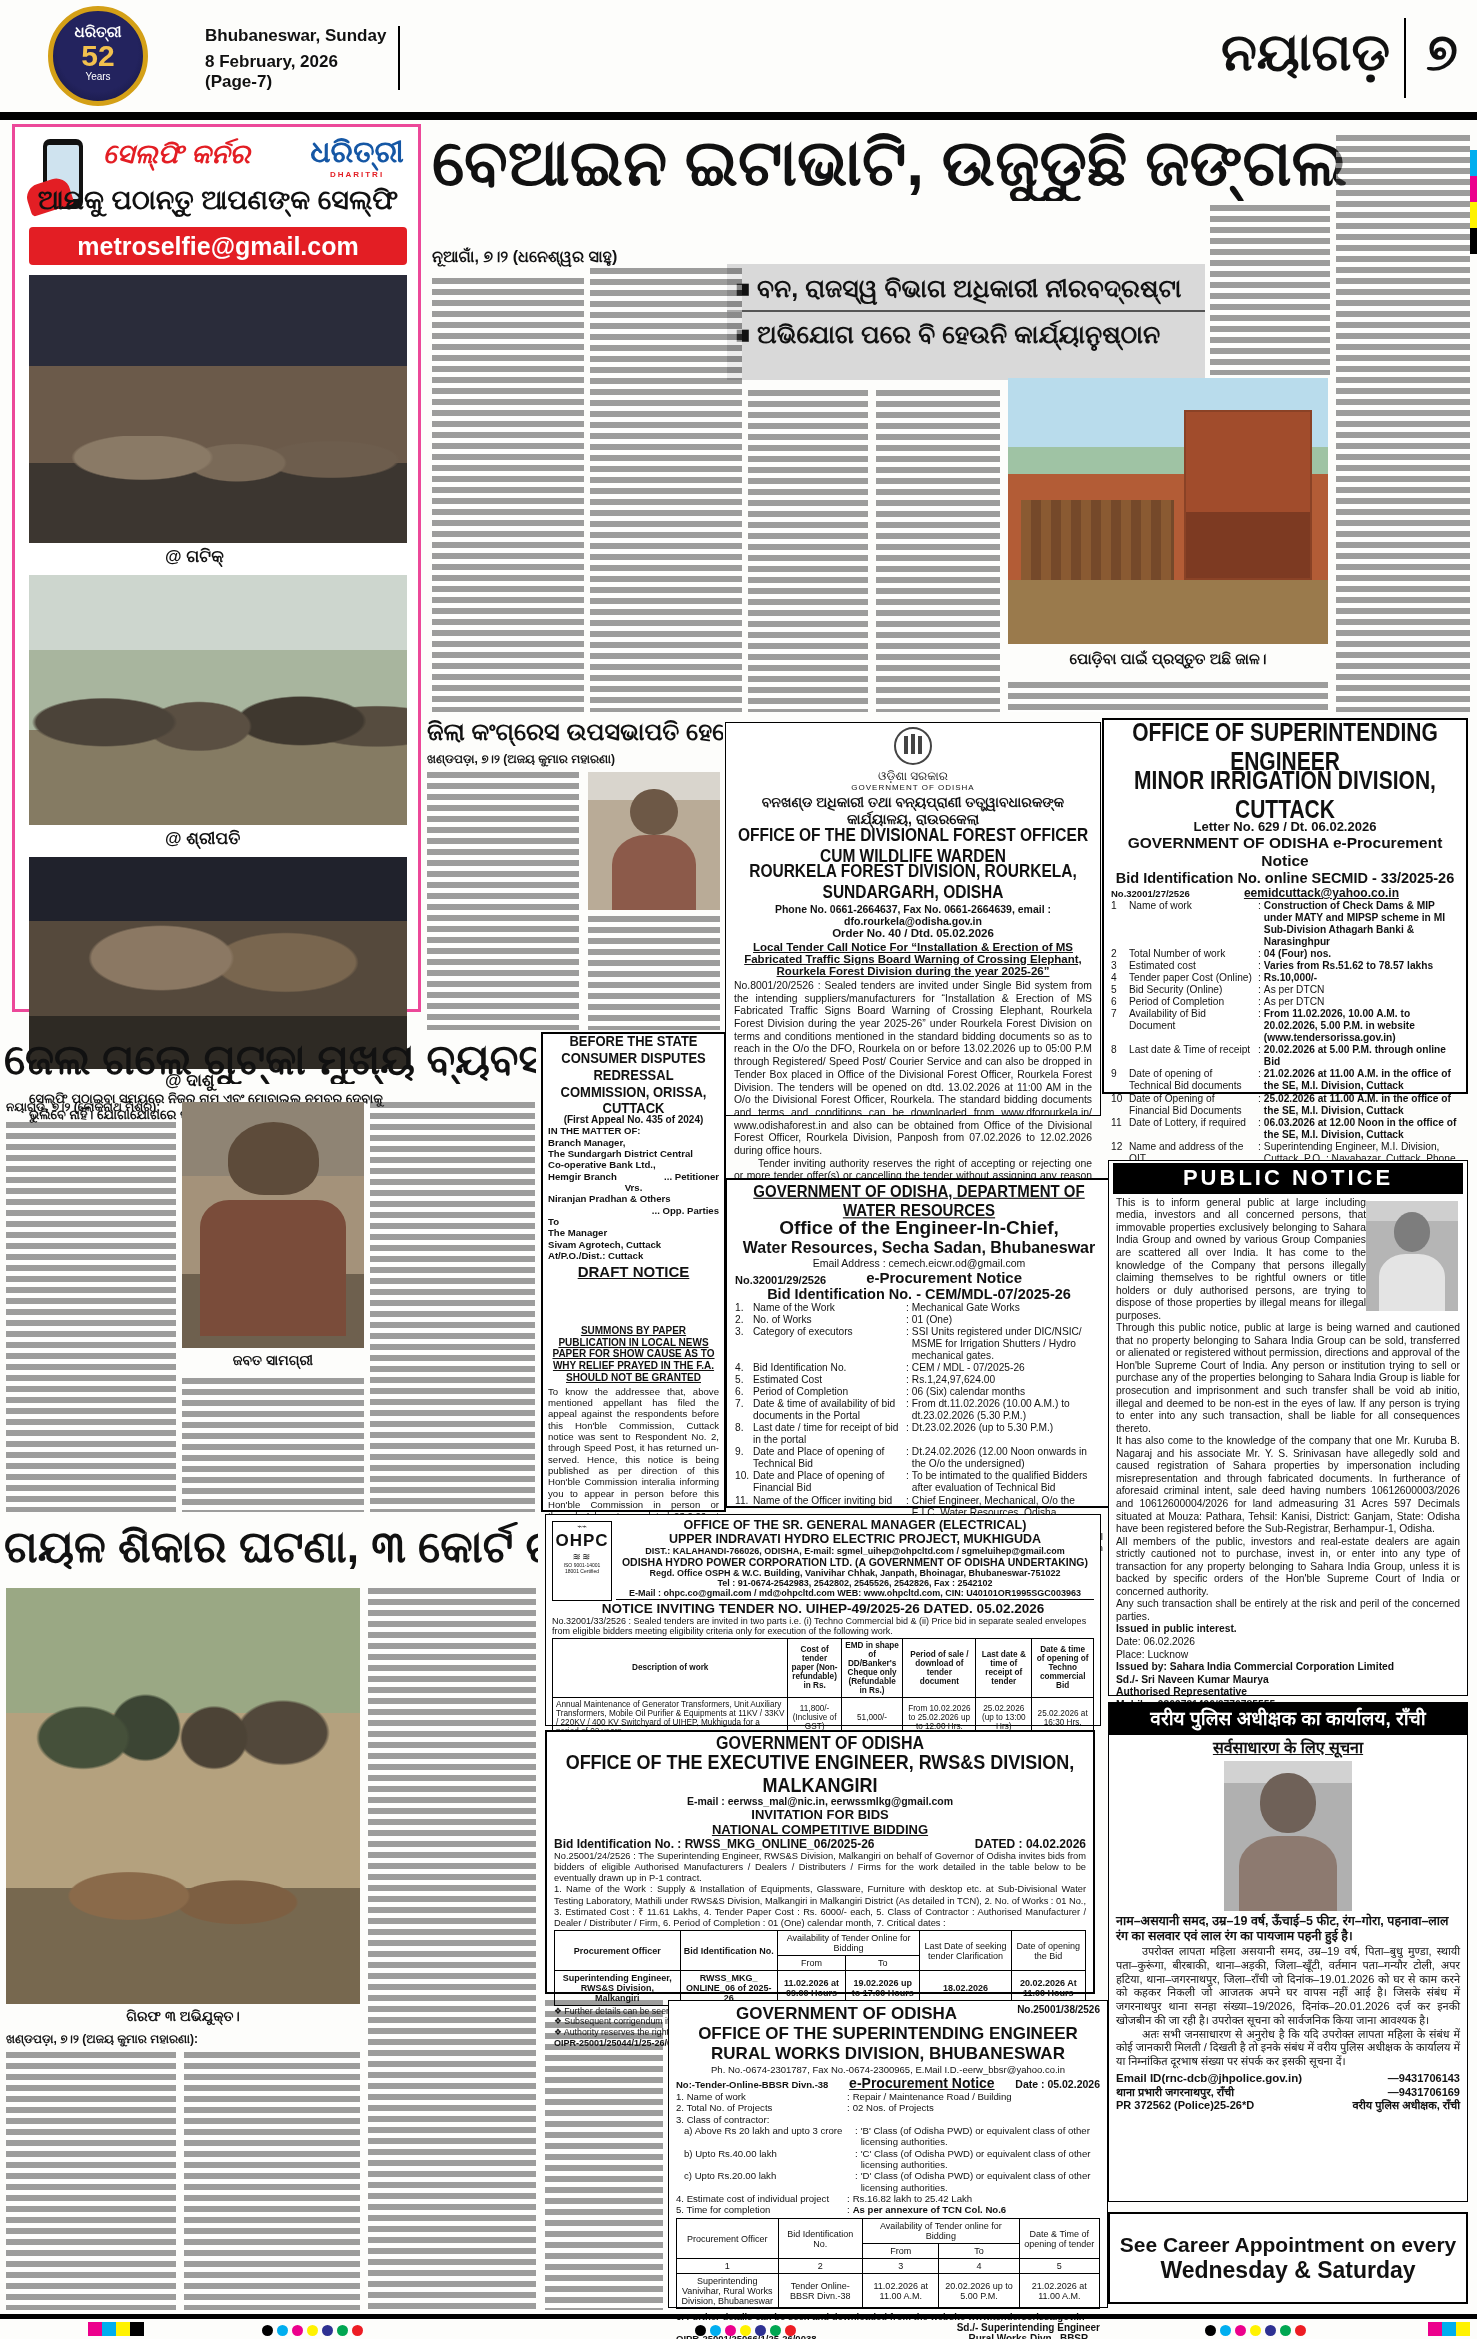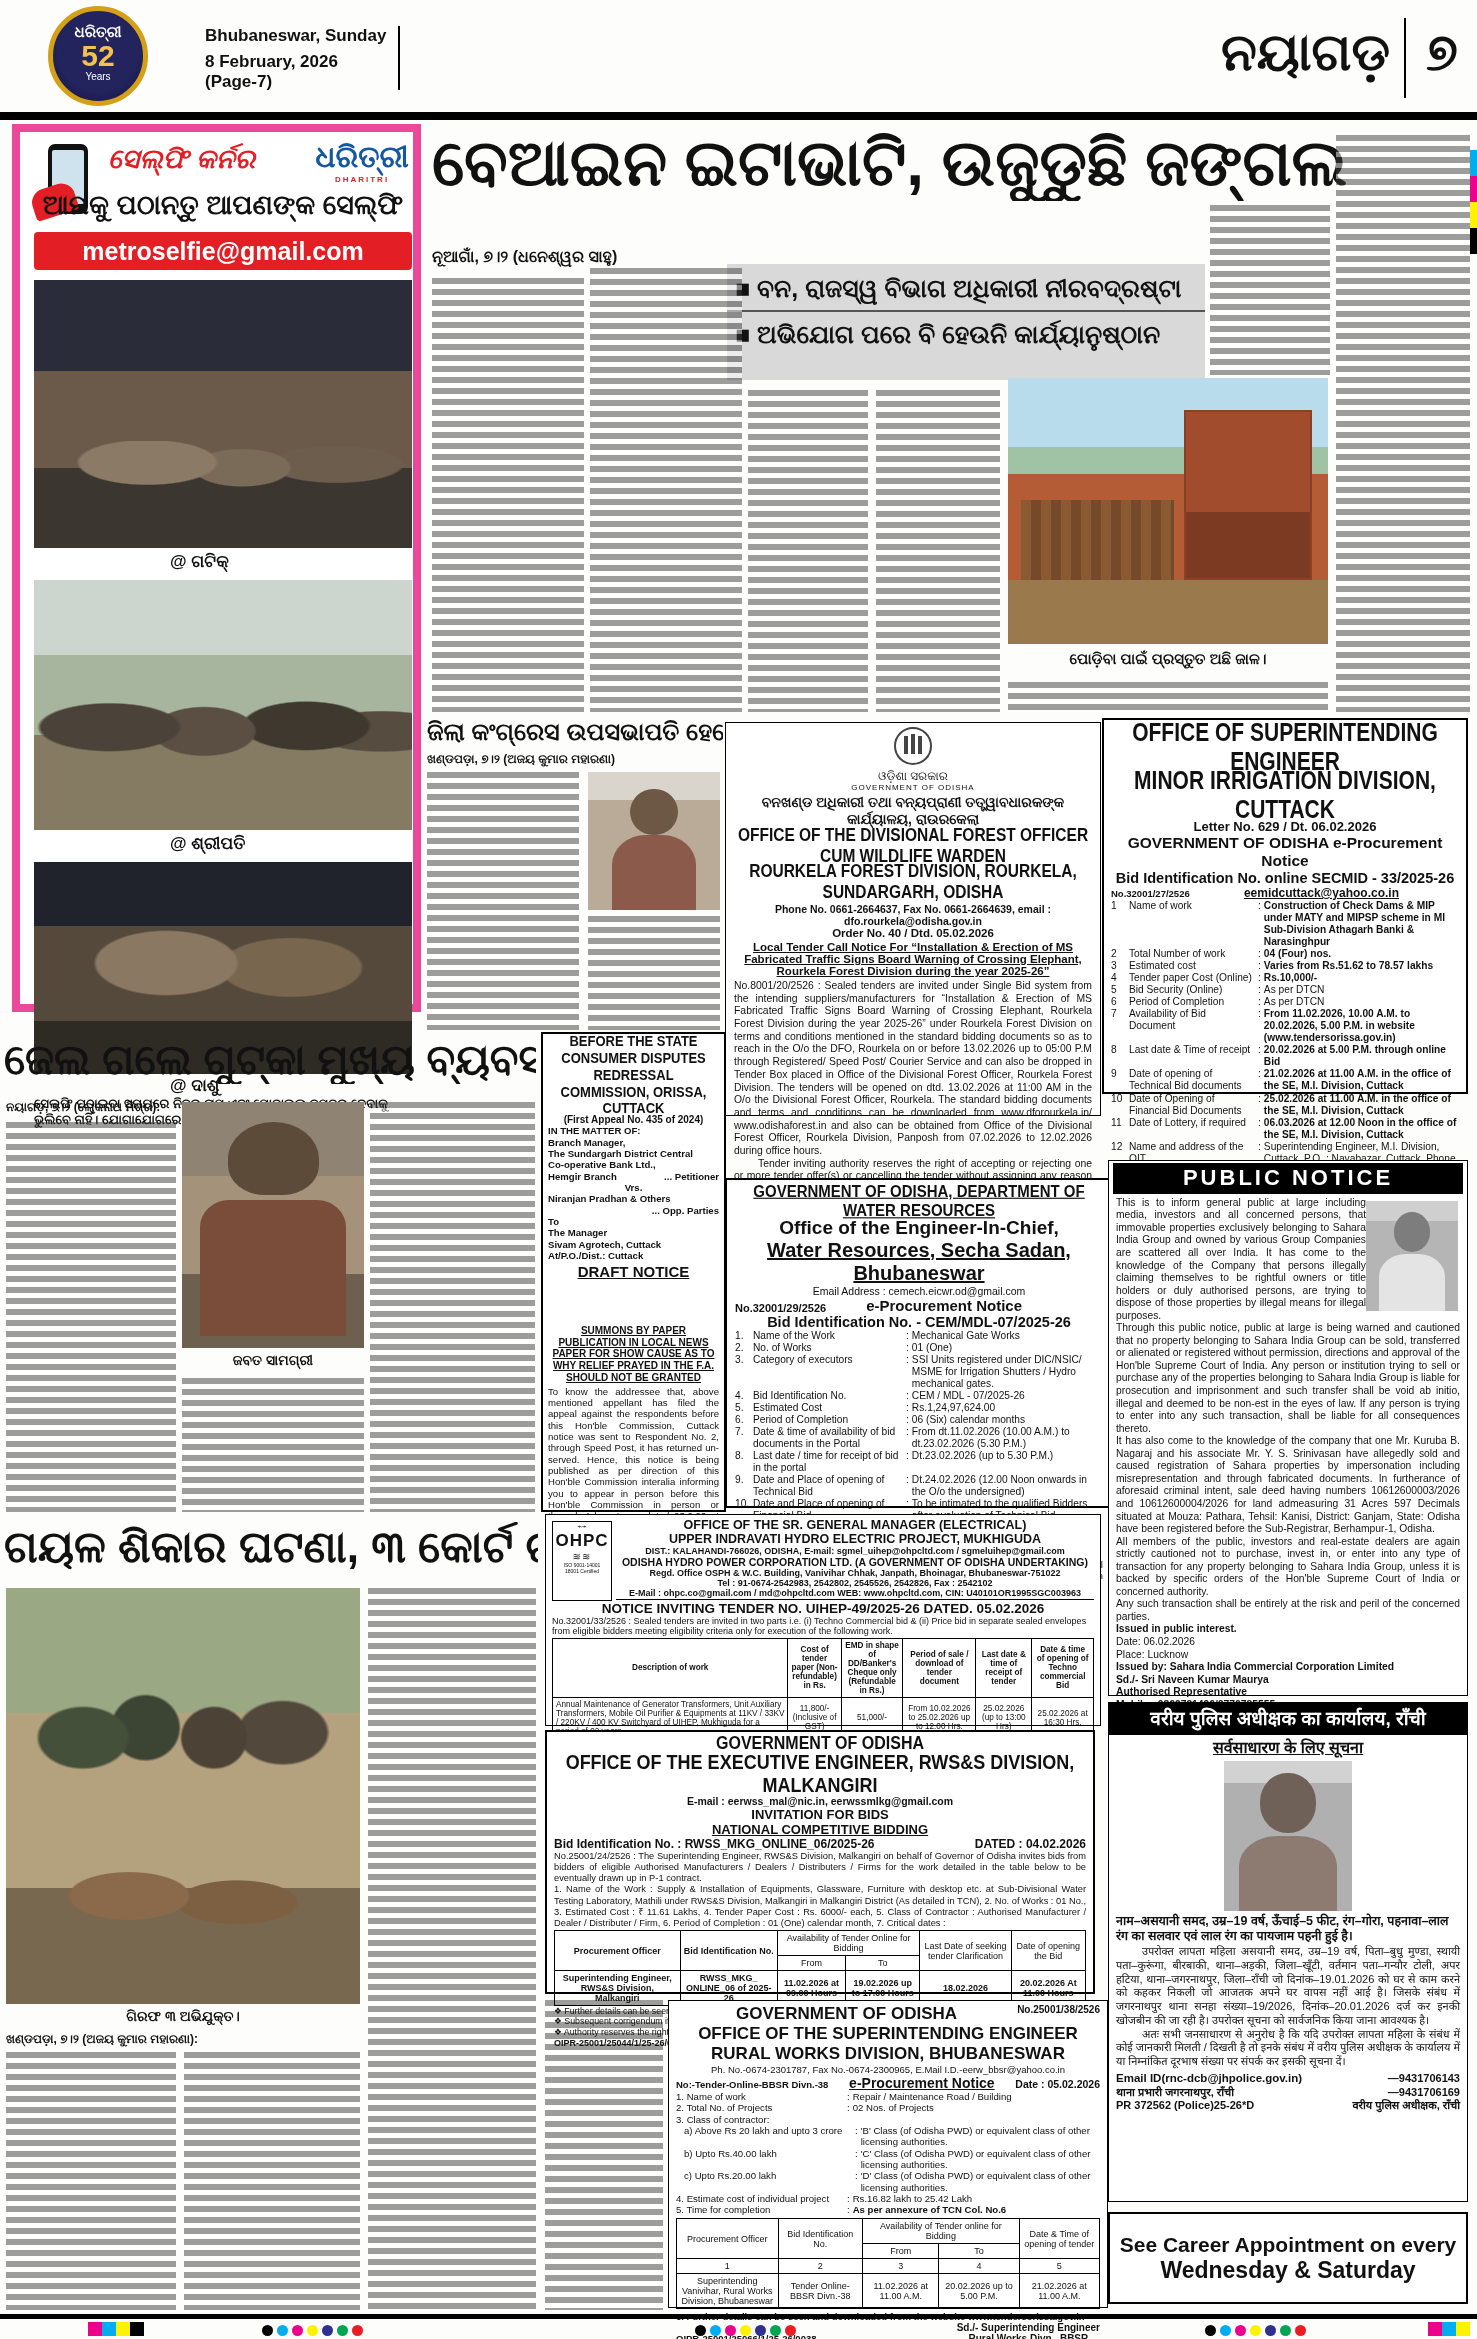--- a/index.html
+++ b/index.html
@@ -47,21 +47,21 @@
   </div>
   <div class="abs" style="left:0;top:112px;width:1477px;height:8px;background:#000;"></div>
 
   <div class="abs" style="left:1470px;top:150px;width:7px;height:104px;">
     <div style="height:26px;background:#00aeef;"></div>
       <div style="height:26px;background:#ec008c;"></div>
       <div style="height:26px;background:#fff200;"></div>
       <div style="height:26px;background:#000;"></div>
   </div>
 
-  <div class="abs" style="left:12px;top:124px;width:409px;height:888px;border:8px solid #ec4899;box-sizing:border-box;background:#fff;">
+  <div class="abs" style="left:12px;top:124px;width:409px;height:888px;border:3px solid #ec4899;box-sizing:border-box;background:#fff;">
     <div class="abs" style="left:10px;top:8px;width:74px;height:84px;">
       <div style="position:absolute;left:18px;top:4px;width:40px;height:70px;background:#111;border-radius:7px;"></div>
       <div style="position:absolute;left:22px;top:10px;width:32px;height:54px;background:#cfe3ef;border-radius:2px;"></div>
       <div style="position:absolute;left:2px;top:46px;width:44px;height:30px;background:#e31e24;border-radius:14px 14px 4px 4px;transform:rotate(-18deg);"></div>
     </div>
     <div class="abs i b" style="left:88px;top:12px;width:190px;font-size:27px;color:#e31e24;">ସେଲ୍ଫି କର୍ନର</div>
     <div class="abs" style="left:286px;top:8px;width:112px;text-align:center;">
       <div class="b" style="font-size:30px;color:#1557a5;">ଧରିତ୍ରୀ</div>
       <div class="b" style="font-size:8px;color:#e31e24;letter-spacing:2px;">DHARITRI</div>
     </div>
@@ -275,21 +275,21 @@
     <div style="position:absolute;left:25%;top:8%;width:50%;height:30%;border-radius:50% 50% 40% 40%;background:#5d4b3a;"></div>
     <div style="position:absolute;left:10%;top:40%;width:80%;height:55%;background:#7a4c3a;border-radius:20% 20% 0 0;"></div>
   </div>
   <div class="abs b c" style="left:182px;top:1352px;width:182px;font-size:14px;">ଜବତ ସାମଗ୍ରୀ</div>
   <div class="abs greek" style="left:182px;top:1378px;width:182px;height:134px;"></div>
   <div class="abs greek" style="left:370px;top:1102px;width:165px;height:410px;"></div>
 
   <div class="abs box" style="left:725px;top:1178px;width:388px;height:330px;padding:3px 8px;">
     <div class="b c u" style="font-size:15px;transform:scaleY(1.15);">GOVERNMENT OF ODISHA, DEPARTMENT OF WATER RESOURCES</div>
     <div class="b c" style="font-size:19px;">Office of the Engineer-In-Chief,</div>
-    <div class="b c" style="font-size:20px;text-decoration:underline;">Water Resources, Secha Sadan, Bhubaneswar</div>
+    <div class="b c" style="font-size:16px;">Water Resources, Secha Sadan, Bhubaneswar</div>
     <div class="c" style="font-size:10.5px;">Email Address : cemech.eicwr.od@gmail.com</div>
     <div style="display:flex;justify-content:flex-start;gap:40px;align-items:flex-end;">
       <span class="b" style="font-size:11px;">No.32001/29/2526</span>
       <span class="b" style="font-size:15px;">e-Procurement Notice</span>
     </div>
     <div class="b c" style="font-size:14.5px;">Bid Identification No. - CEM/MDL-07/2025-26</div>
     <div style="font-size:10.2px;">
       <div class="row">
           <span class="rn">1.</span>
           <span class="rl" style="width:150px;">Name of the Work</span>

